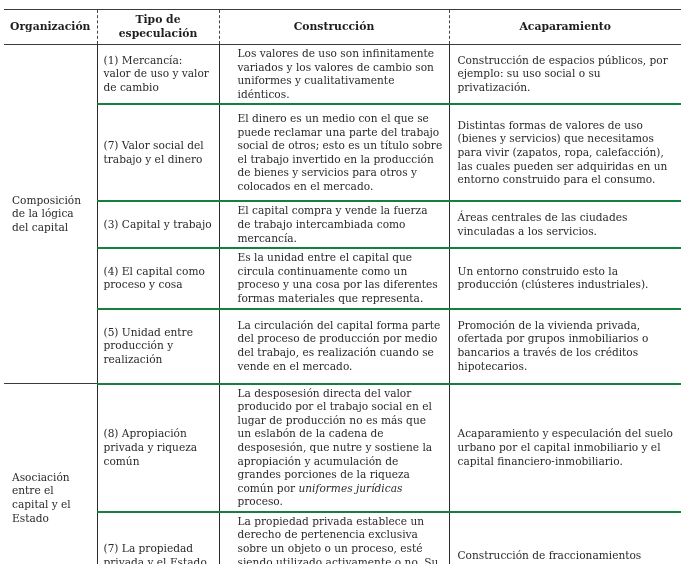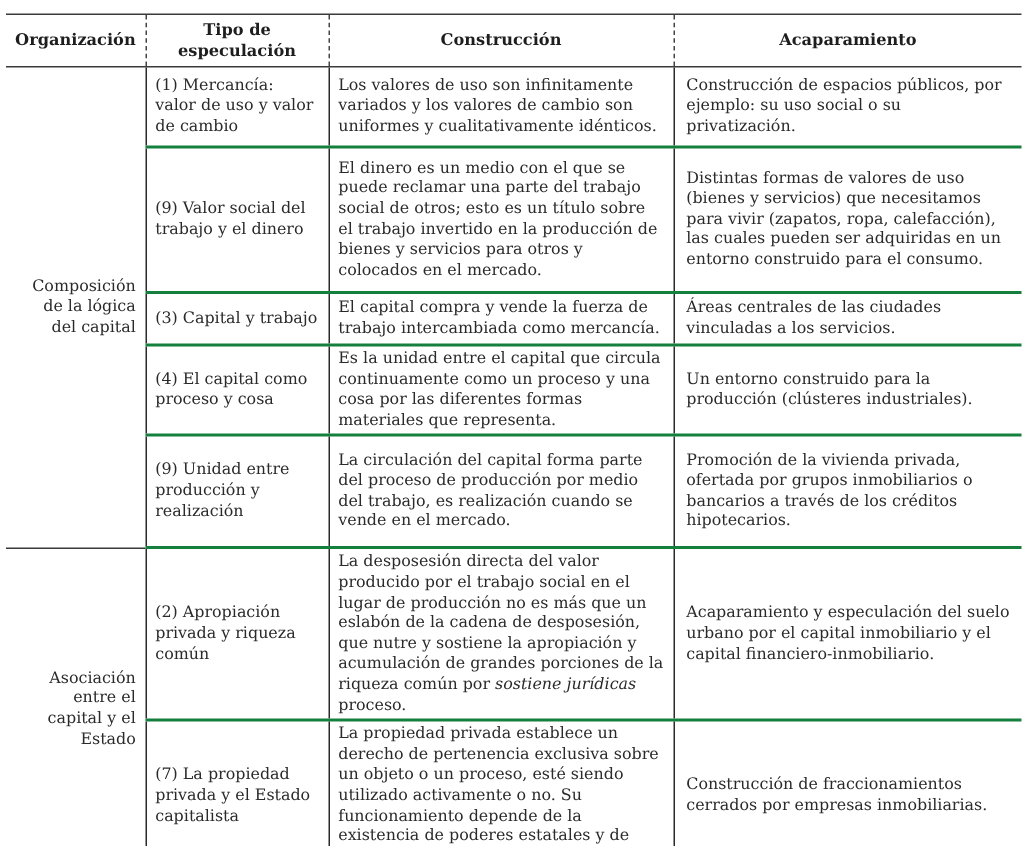--- a/index.html
+++ b/index.html
@@ -29,23 +29,23 @@
     color: #1e1e1e;
     font-size: 10.8px;
   }
   thead th + th { border-left: 1px dashed #444; }
   tbody td {
     vertical-align: middle;
     padding: 2px 6px 2px 6px;
     border-bottom: 2px solid #15803d;
   }
   tbody td.tipo, tbody td.desc, tbody td.esp { border-left: 1.2px solid #2a2a2a; }
-  tbody td.org { padding-left: 8px; border-bottom: 1.6px solid #3a3a3a; text-align: right; }
+  tbody td.org { padding-left: 8px; border-bottom: 1.6px solid #3a3a3a; }
   tbody tr.last td { border-bottom: 1.8px solid #3a3a3a; }
-  .desc { padding-left: 6px; }
+  .desc { padding-left: 18px; }
   .esp { padding-left: 8px; }
   em { font-style: italic; }
   tr.r1 td { height: 48px; }
   tr.r2 td { height: 91px; }
   tr.r3 td { height: 29px; }
   tr.r4 td { height: 53px; }
   tr.r5 td { height: 69px; }
   tr.r6 td { height: 106px; }
   tr.r7 td { height: 91px; }
 </style>
@@ -69,43 +69,43 @@
     </tr>
   </thead>
   <tbody>
     <tr class="r1">
       <td class="org" rowspan="5">Composición de la lógica del capital</td>
       <td class="tipo">(1) Mercancía: valor de uso y valor de cambio</td>
       <td class="desc">Los valores de uso son infinitamente variados y los valores de cambio son uniformes y cualitativamente idénticos.</td>
       <td class="esp">Construcción de espacios públicos, por ejemplo: su uso social o su privatización.</td>
     </tr>
     <tr class="r2">
-      <td class="tipo">(9) Valor social del trabajo y el dinero</td>
+      <td class="tipo">(7) Valor social del trabajo y el dinero</td>
       <td class="desc">El dinero es un medio con el que se puede reclamar una parte del trabajo social de otros; esto es un título sobre el trabajo invertido en la producción de bienes y servicios para otros y colocados en el mercado.</td>
       <td class="esp">Distintas formas de valores de uso (bienes y servicios) que necesitamos para vivir (zapatos, ropa, calefacción), las cuales pueden ser adquiridas en un entorno construido para el consumo.</td>
     </tr>
     <tr class="r3">
       <td class="tipo">(3) Capital y trabajo</td>
       <td class="desc">El capital compra y vende la fuerza de trabajo intercambiada como mercancía.</td>
       <td class="esp">Áreas centrales de las ciudades vinculadas a los servicios.</td>
     </tr>
     <tr class="r4">
       <td class="tipo">(4) El capital como proceso y cosa</td>
       <td class="desc">Es la unidad entre el capital que circula continuamente como un proceso y una cosa por las diferentes formas materiales que representa.</td>
-      <td class="esp">Un entorno construido para la producción (clústeres industriales).</td>
+      <td class="esp">Un entorno construido esto la producción (clústeres industriales).</td>
     </tr>
     <tr class="r5">
-      <td class="tipo">(9) Unidad entre producción y realización</td>
+      <td class="tipo">(5) Unidad entre producción y realización</td>
       <td class="desc">La circulación del capital forma parte del proceso de producción por medio del trabajo, es realización cuando se vende en el mercado.</td>
       <td class="esp">Promoción de la vivienda privada, ofertada por grupos inmobiliarios o bancarios a través de los créditos hipotecarios.</td>
     </tr>
     <tr class="r6">
       <td class="org" rowspan="2">Asociación entre el capital y el Estado</td>
-      <td class="tipo">(2) Apropiación privada y riqueza común</td>
-      <td class="desc"><span>La desposesión directa del valor producido por el trabajo social en el lugar de producción no es más que un eslabón de la cadena de desposesión, que nutre y sostiene la apropiación y acumulación de grandes porciones de la riqueza común por</span> <em>sostiene jurídicas</em><span> proceso.</span></td>
+      <td class="tipo">(8) Apropiación privada y riqueza común</td>
+      <td class="desc"><span>La desposesión directa del valor producido por el trabajo social en el lugar de producción no es más que un eslabón de la cadena de desposesión, que nutre y sostiene la apropiación y acumulación de grandes porciones de la riqueza común por</span> <em>uniformes jurídicas</em><span> proceso.</span></td>
       <td class="esp">Acaparamiento y especulación del suelo urbano por el capital inmobiliario y el capital financiero-inmobiliario.</td>
     </tr>
     <tr class="r7 last">
       <td class="tipo">(7) La propiedad privada y el Estado capitalista</td>
       <td class="desc">La propiedad privada establece un derecho de pertenencia exclusiva sobre un objeto o un proceso, esté siendo utilizado activamente o no. Su funcionamiento depende de la existencia de poderes estatales y de sistemas jurídicos-legales.</td>
       <td class="esp">Construcción de fraccionamientos cerrados por empresas inmobiliarias.</td>
     </tr>
   </tbody>
 </table>
 </div>

